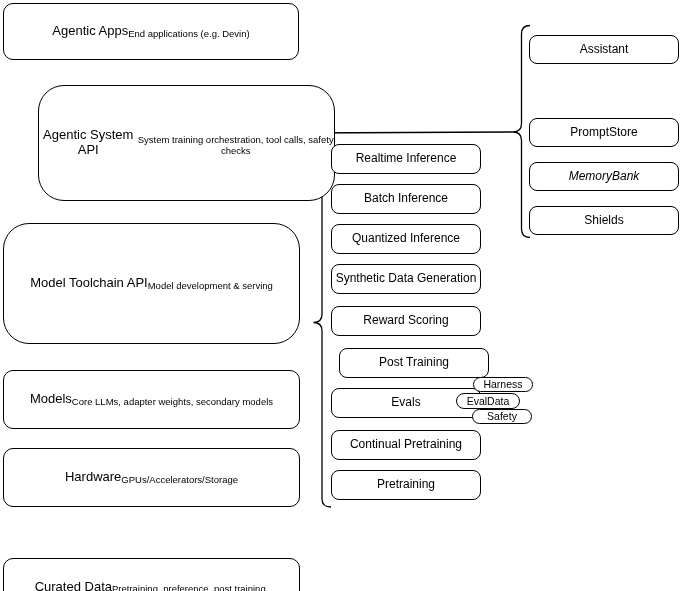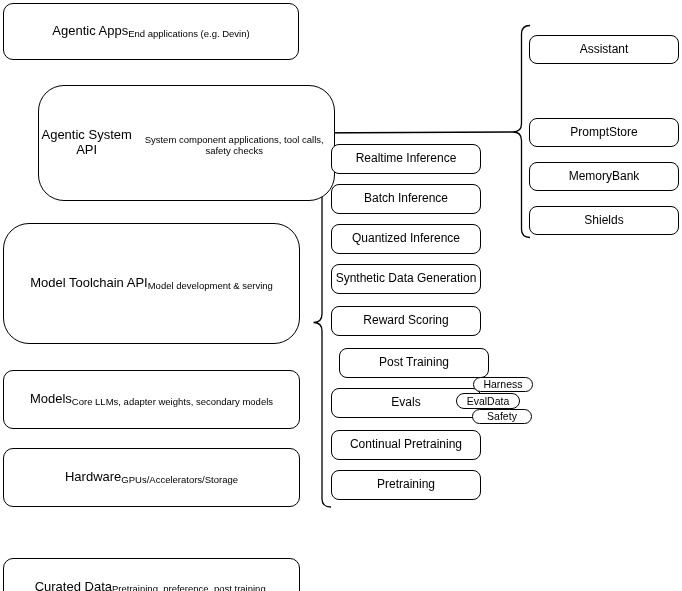--- a/index.html
+++ b/index.html
@@ -39,21 +39,21 @@
     <path d="M530,25.5 Q521.5,25.5 521.5,34 L521.5,123.5 Q521.5,132 513,132 Q521.5,132 521.5,140.5 L521.5,229 Q521.5,237.5 530,237.5" stroke="#000000" stroke-width="1.3" fill="none"></path>
   </svg>
 
   <div class="box small" style="left:3px; top:3px; width:296px; height:57px;">
     <div class="title">Agentic Apps</div>
     <div class="subtitle">End applications (e.g. Devin)</div>
   </div>
 
   <div class="box big" style="left:3px; top:85px; width:297px; height:116px;margin-left:35px;">
     <div class="title">Agentic System API</div>
-    <div class="subtitle">System component applications, tool calls, safety checks</div>
+    <div class="subtitle">System training orchestration, tool calls, safety checks</div>
   </div>
 
   <div class="box big" style="left:3px; top:223px; width:297px; height:121px;">
     <div class="title">Model Toolchain API</div>
     <div class="subtitle">Model development &amp; serving</div>
   </div>
 
   <div class="box small" style="left:3px; top:370px; width:297px; height:59px;">
     <div class="title">Models</div>
     <div class="subtitle">Core LLMs, adapter weights, secondary models</div>
@@ -78,16 +78,16 @@
   <div class="box leaf" style="left:331px; top:388px; width:150px; height:30px;">Evals</div>
   <div class="box leaf" style="left:331px; top:430px; width:150px; height:30px;">Continual Pretraining</div>
   <div class="box leaf" style="left:331px; top:470px; width:150px; height:30px;">Pretraining</div>
 
   <div class="pill" style="left:473px; top:377px; width:60px; height:15px;">Harness</div>
   <div class="pill" style="left:456px; top:393px; width:64px; height:16px;">EvalData</div>
   <div class="pill" style="left:472px; top:409px; width:60px; height:15px;">Safety</div>
 
   <div class="box leaf" style="left:529px; top:35px; width:150px; height:29px;">Assistant</div>
   <div class="box leaf" style="left:529px; top:118px; width:150px; height:29px;">PromptStore</div>
-  <div class="box leaf" style="left:529px; top:162px; width:150px; height:29px;">MemoryBank</div>
+  <div class="box leaf" style="left:529px; top:162px; width:150px; height:29px;font-style:italic;">MemoryBank</div>
   <div class="box leaf" style="left:529px; top:206px; width:150px; height:29px;">Shields</div>
 
 </div>
 
 </body></html>

